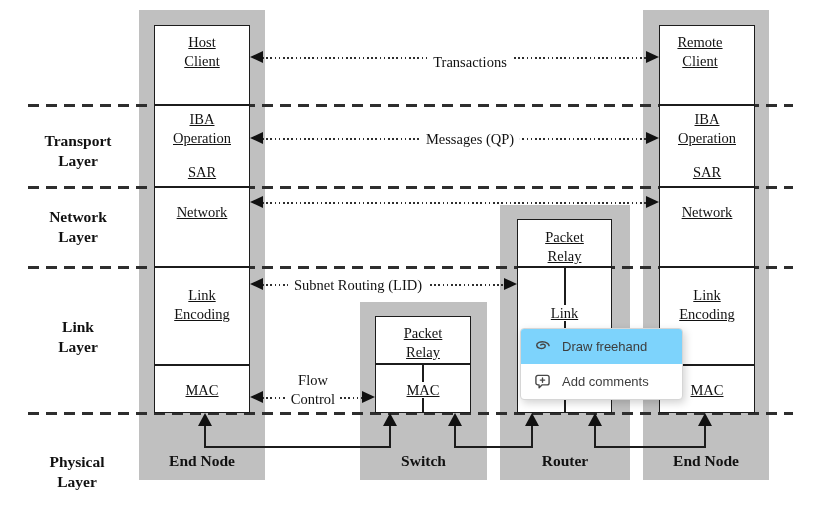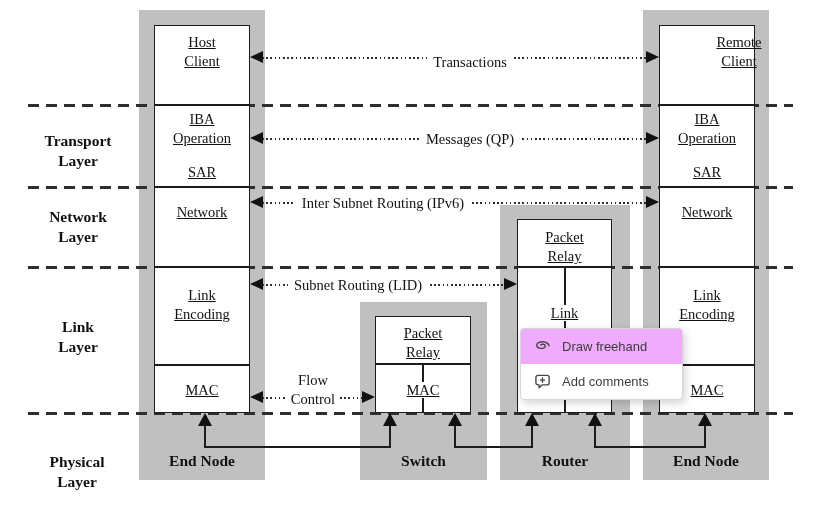--- a/index.html
+++ b/index.html
@@ -20,21 +20,21 @@
   .cell .wbg{background:#fff;padding:0 3px;}
   .layerlabel{font-size:15.5px;font-weight:bold;line-height:20px;text-align:center;white-space:pre-line;}
   .nodetitle{font-size:15.5px;font-weight:bold;text-align:center;}
   .arrowlabel{font-size:14.5px;line-height:20px;background:#fff;padding:0 6px;transform:translateX(-50%);white-space:nowrap;}
   .flowlabel{font-size:14.5px;line-height:19px;text-align:center;white-space:pre-line;transform:translateX(-50%);}
   .menu{background:#ffffff;border:1px solid #d6d6d6;border-radius:4px;
         box-shadow:2px 3px 8px rgba(0,0,0,.18);z-index:50;overflow:hidden;
         font-family:"Liberation Sans",sans-serif;}
   .menu-item{height:35px;display:flex;align-items:center;gap:11px;padding-left:13px;
              font-size:13px;color:#3d3d3d;cursor:default;}
-  .menu-item.hover{background:#f0abfc;}
+  .menu-item.hover{background:#7dd3fc;}
   .micon{width:17px;height:17px;flex:0 0 17px;display:block;}
 </style>
 </head>
 <body>
 
 <div id="stage">
 
   <div class="abs gray" style="left:139px;top:10px;width:126px;height:470px;"></div>
   <div class="abs gray" style="left:360px;top:302px;width:127px;height:178px;"></div>
   <div class="abs gray" style="left:500px;top:205px;width:130px;height:275px;"></div>
@@ -84,21 +84,21 @@
   <div class="abs cell" style="left:154px;top:33px;width:96px;">Host
 Client</div>
   <div class="abs cell" style="left:154px;top:110px;width:96px;">IBA
 Operation</div>
   <div class="abs cell" style="left:154px;top:163px;width:96px;">SAR</div>
   <div class="abs cell" style="left:154px;top:203px;width:96px;">Network</div>
   <div class="abs cell" style="left:154px;top:286px;width:96px;">Link
 Encoding</div>
   <div class="abs cell" style="left:154px;top:381px;width:96px;">MAC</div>
 
-  <div class="abs cell" style="left:659px;top:33px;width:72px;padding-left:44px;">Remote
+  <div class="abs cell" style="left:620px;top:33px;width:72px;padding-left:44px;">Remote
 Client</div>
   <div class="abs cell" style="left:659px;top:110px;width:96px;">IBA
 Operation</div>
   <div class="abs cell" style="left:659px;top:163px;width:96px;">SAR</div>
   <div class="abs cell" style="left:659px;top:203px;width:96px;">Network</div>
   <div class="abs cell" style="left:659px;top:286px;width:96px;">Link
 Encoding</div>
   <div class="abs cell" style="left:659px;top:381px;width:96px;">MAC</div>
 
   <div class="abs cell" style="left:375px;top:324px;width:96px;">Packet
@@ -115,21 +115,20 @@
   <div class="abs arrowlabel" style="left:470px;top:52px;text-align:right;">Transactions</div>
 
   <div class="abs dotline" style="left:262px;top:138px;width:385px;"></div>
   <div class="abs tri tri-l" style="left:250px;top:132px;"></div>
   <div class="abs tri tri-r" style="left:646px;top:132px;"></div>
   <div class="abs arrowlabel" style="left:470px;top:129px;">Messages (QP)</div>
 
   <div class="abs dotline" style="left:262px;top:202px;width:385px;"></div>
   <div class="abs tri tri-l" style="left:250px;top:196px;"></div>
   <div class="abs tri tri-r" style="left:646px;top:196px;"></div>
-  <div class="abs arrowlabel" style="left:383px;top:193px;">Inter Subnet Routing (IPv6)</div>
 
   <div class="abs dotline" style="left:262px;top:284px;width:243px;"></div>
   <div class="abs tri tri-l" style="left:250px;top:278px;"></div>
   <div class="abs tri tri-r" style="left:504px;top:278px;"></div>
   <div class="abs arrowlabel" style="left:358px;top:275px;">Subnet Routing (LID)</div>
 
   <div class="abs dotline" style="left:262px;top:397px;width:25px;"></div>
   <div class="abs dotline" style="left:340px;top:397px;width:23px;"></div>
   <div class="abs tri tri-l" style="left:250px;top:391px;"></div>
   <div class="abs tri tri-r" style="left:362px;top:391px;"></div>

